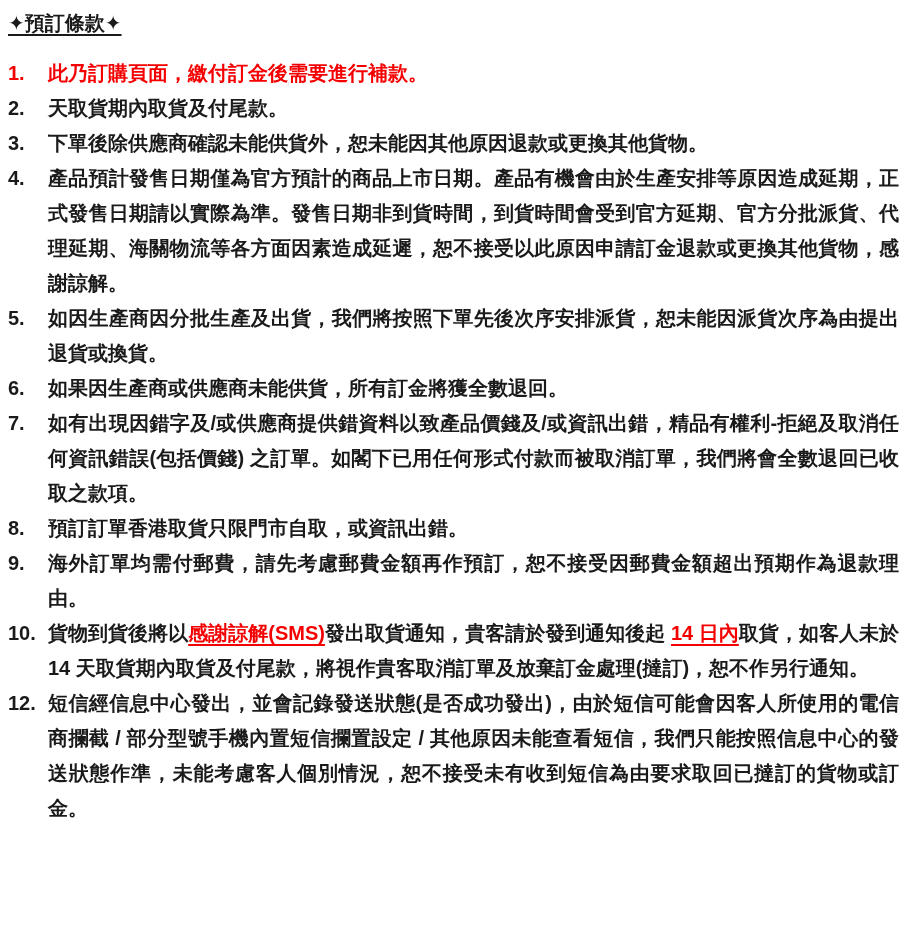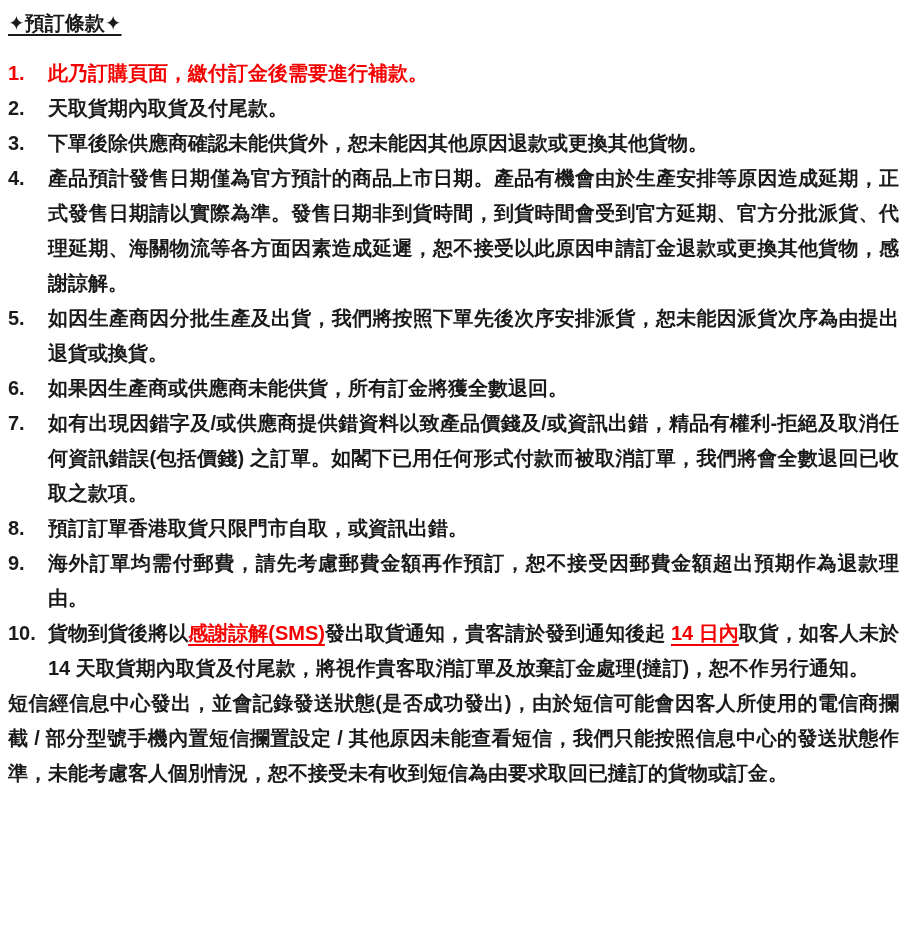--- a/index.html
+++ b/index.html
@@ -117,16 +117,17 @@
       </li>
       <li class="term-item">
         <span class="term-number">9.</span>
         <span class="term-text">海外訂單均需付郵費，請先考慮郵費金額再作預訂，恕不接受因郵費金額超出預期作為退款理由。</span>
       </li>
       <li class="term-item">
         <span class="term-number">10.</span>
         <span class="term-text">貨物到貨後將以<span class="red-underline">感謝諒解(SMS)</span>發出取貨通知，貴客請於發到通知後起 <span class="red-underline">14 日內</span>取貨，如客人未於 14 天取貨期內取貨及付尾款，將視作貴客取消訂單及放棄訂金處理(撻訂)，恕不作另行通知。</span>
       </li>
       <li class="term-item">
+        <span class="term-number">12.</span>
         <span class="term-text">短信經信息中心發出，並會記錄發送狀態(是否成功發出)，由於短信可能會因客人所使用的電信商攔截 / 部分型號手機內置短信攔置設定 / 其他原因未能查看短信，我們只能按照信息中心的發送狀態作準，未能考慮客人個別情況，恕不接受未有收到短信為由要求取回已撻訂的貨物或訂金。</span>
       </li>
     </ol>
 </div>
 
 </body></html>

